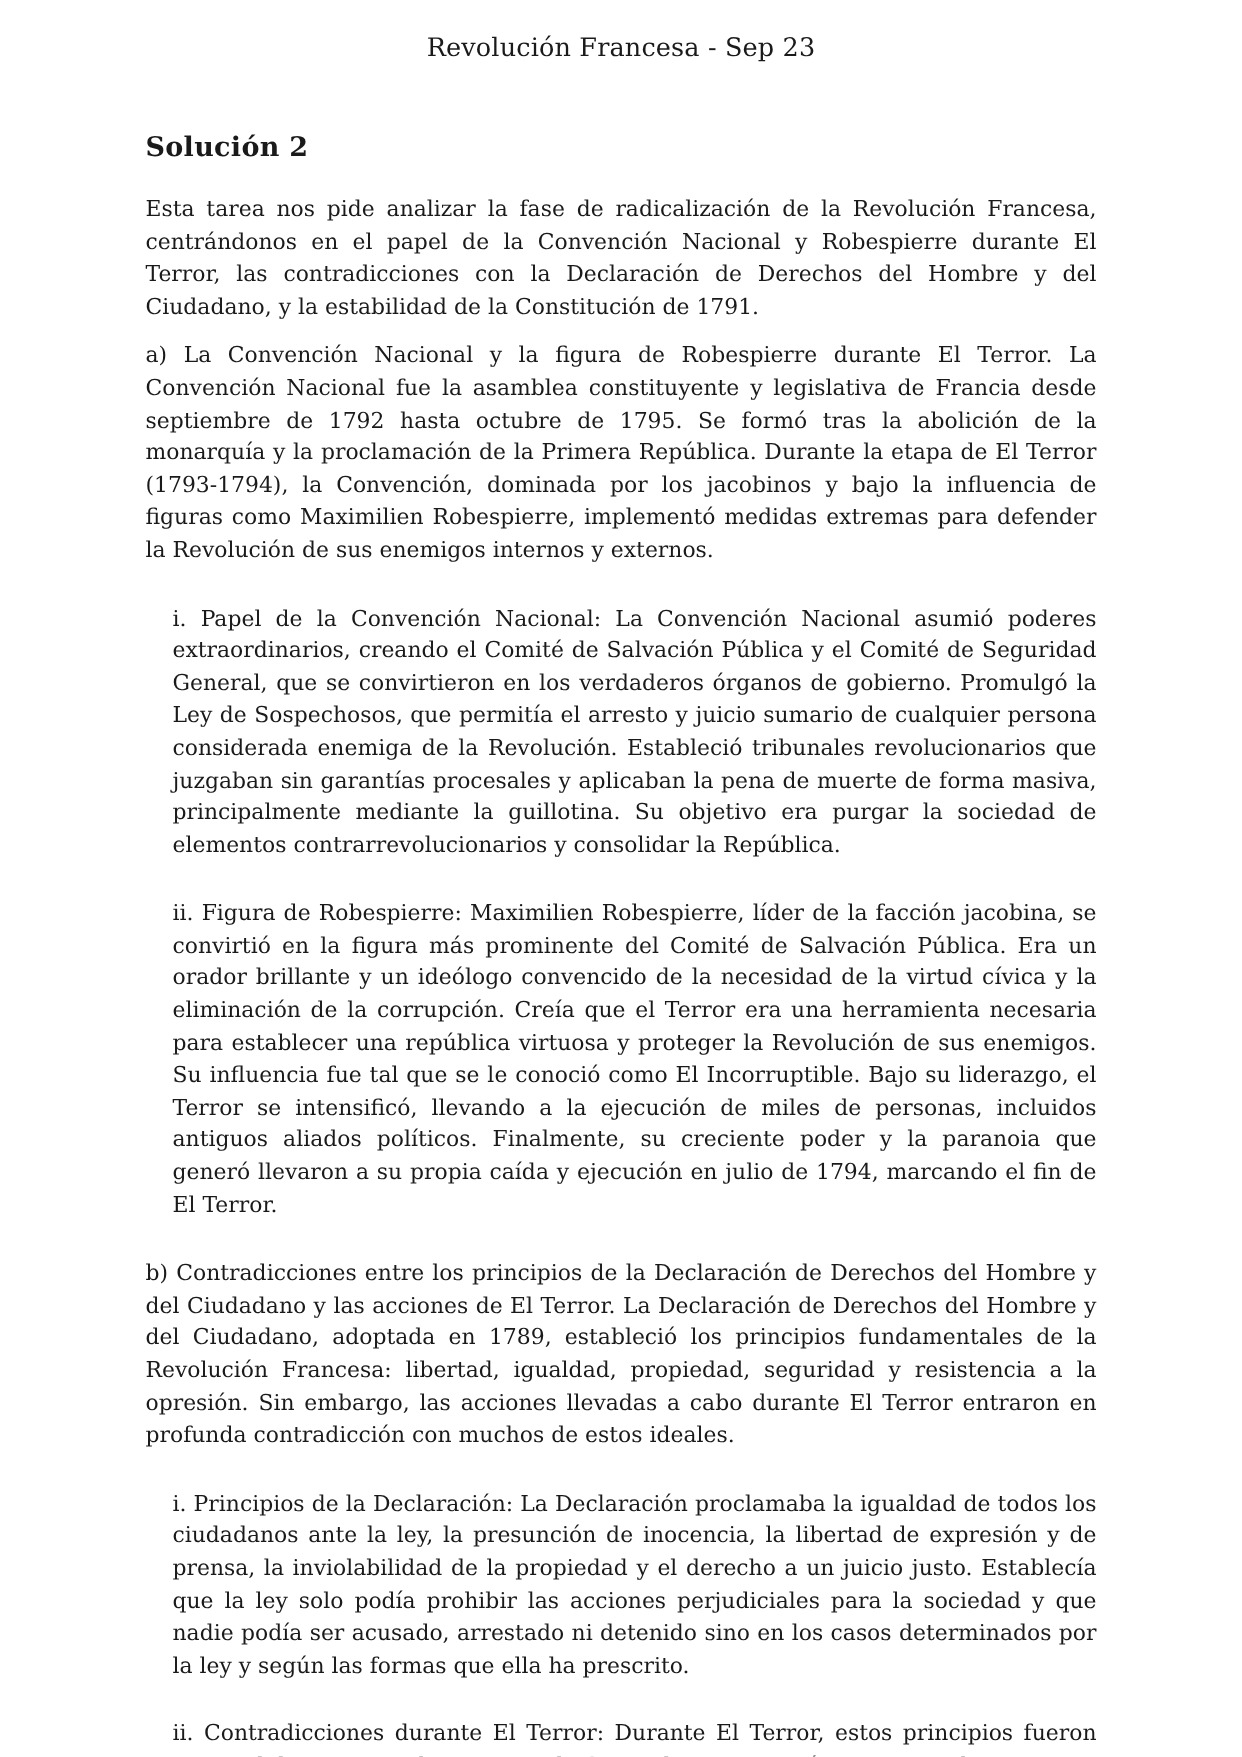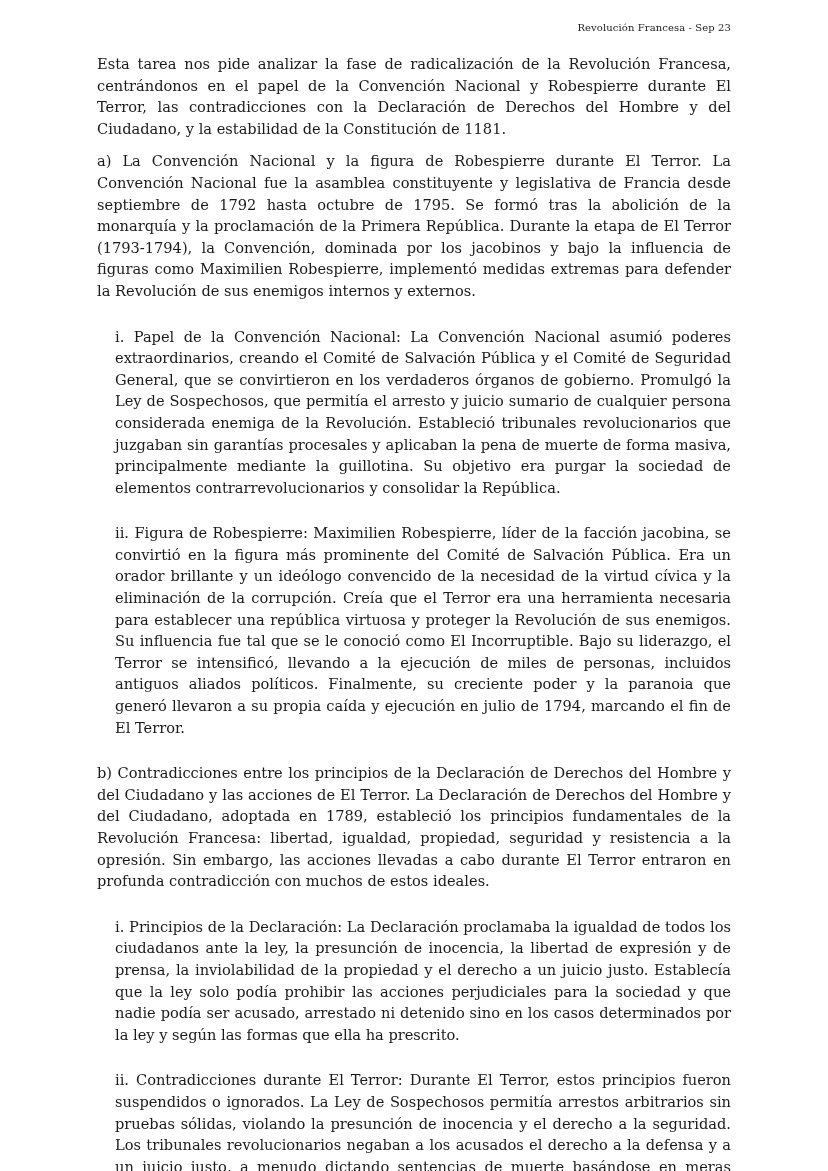--- a/index.html
+++ b/index.html
@@ -14,22 +14,22 @@
     margin: 0 auto;
     background: #ffffff;
     font-family: "DejaVu Serif", "Liberation Serif", serif;
     color: #1a1a1a;
     box-sizing: border-box;
     padding: 22px 97px 0 97px;
     display: flex;
     flex-direction: column;
   }
   .doc-header {
-    text-align: right;
-    font-size: 10px;
+    text-align: center;
+    font-size: 17px;
     color: #1a1a1a;
     letter-spacing: 0.1px;
   }
   .doc-title {
     margin-top: 46px;
     font-size: 18px;
     font-weight: bold;
     letter-spacing: 0.2px;
   }
   .doc-body {
@@ -49,24 +49,25 @@
   }
   b { font-weight: normal; }
 </style>
 </head>
 <body>
 
 <div class="page">
 
   <div class="doc-header">Revolución Francesa - Sep 23</div>
 
+  <div class="doc-title">Solución 2</div>
 
   <div class="doc-body">
 
-    <p class="para">Esta tarea nos pide analizar la fase de radicalización de la Revolución Francesa, centrándonos en el papel de la Convención Nacional y Robespierre durante El Terror, las contradicciones con la Declaración de Derechos del Hombre y del Ciudadano, y la estabilidad de la Constitución de 1181.</p>
+    <p class="para">Esta tarea nos pide analizar la fase de radicalización de la Revolución Francesa, centrándonos en el papel de la Convención Nacional y Robespierre durante El Terror, las contradicciones con la Declaración de Derechos del Hombre y del Ciudadano, y la estabilidad de la Constitución de 1791.</p>
 
     <p class="para">a) La Convención Nacional y la figura de Robespierre durante El Terror. La Convención Nacional fue la asamblea constituyente y legislativa de Francia desde septiembre de 1792 hasta octubre de 1795. Se formó tras la abolición de la monarquía y la proclamación de la Primera República. Durante la etapa de El Terror (1793-1794), la Convención, dominada por los jacobinos y bajo la influencia de figuras como Maximilien Robespierre, implementó medidas extremas para defender la Revolución de sus enemigos internos y externos.</p>
 
     <p class="item"><span>i. </span><b>Papel de la Convención Nacional:</b><span> La Convención Nacional asumió poderes extraordinarios, creando el Comité de Salvación Pública y el Comité de Seguridad General, que se convirtieron en los verdaderos órganos de gobierno. Promulgó la Ley de Sospechosos, que permitía el arresto y juicio sumario de cualquier persona considerada enemiga de la Revolución. Estableció tribunales revolucionarios que juzgaban sin garantías procesales y aplicaban la pena de muerte de forma masiva, principalmente mediante la guillotina. Su objetivo era purgar la sociedad de elementos contrarrevolucionarios y consolidar la República.</span></p>
 
     <p class="item"><span>ii. </span><b>Figura de Robespierre:</b><span> Maximilien Robespierre, líder de la facción jacobina, se convirtió en la figura más prominente del Comité de Salvación Pública. Era un orador brillante y un ideólogo convencido de la necesidad de la virtud cívica y la eliminación de la corrupción. Creía que el Terror era una herramienta necesaria para establecer una república virtuosa y proteger la Revolución de sus enemigos. Su influencia fue tal que se le conoció como El Incorruptible. Bajo su liderazgo, el Terror se intensificó, llevando a la ejecución de miles de personas, incluidos antiguos aliados políticos. Finalmente, su creciente poder y la paranoia que generó llevaron a su propia caída y ejecución en julio de 1794, marcando el fin de El Terror.</span></p>
 
     <p class="para section-b">b) Contradicciones entre los principios de la Declaración de Derechos del Hombre y del Ciudadano y las acciones de El Terror. La Declaración de Derechos del Hombre y del Ciudadano, adoptada en 1789, estableció los principios fundamentales de la Revolución Francesa: libertad, igualdad, propiedad, seguridad y resistencia a la opresión. Sin embargo, las acciones llevadas a cabo durante El Terror entraron en profunda contradicción con muchos de estos ideales.</p>
 
     <p class="item"><span>i. </span><b>Principios de la Declaración:</b><span> La Declaración proclamaba la igualdad de todos los ciudadanos ante la ley, la presunción de inocencia, la libertad de expresión y de prensa, la inviolabilidad de la propiedad y el derecho a un juicio justo. Establecía que la ley solo podía prohibir las acciones perjudiciales para la sociedad y que nadie podía ser acusado, arrestado ni detenido sino en los casos determinados por la ley y según las formas que ella ha prescrito.</span></p>

